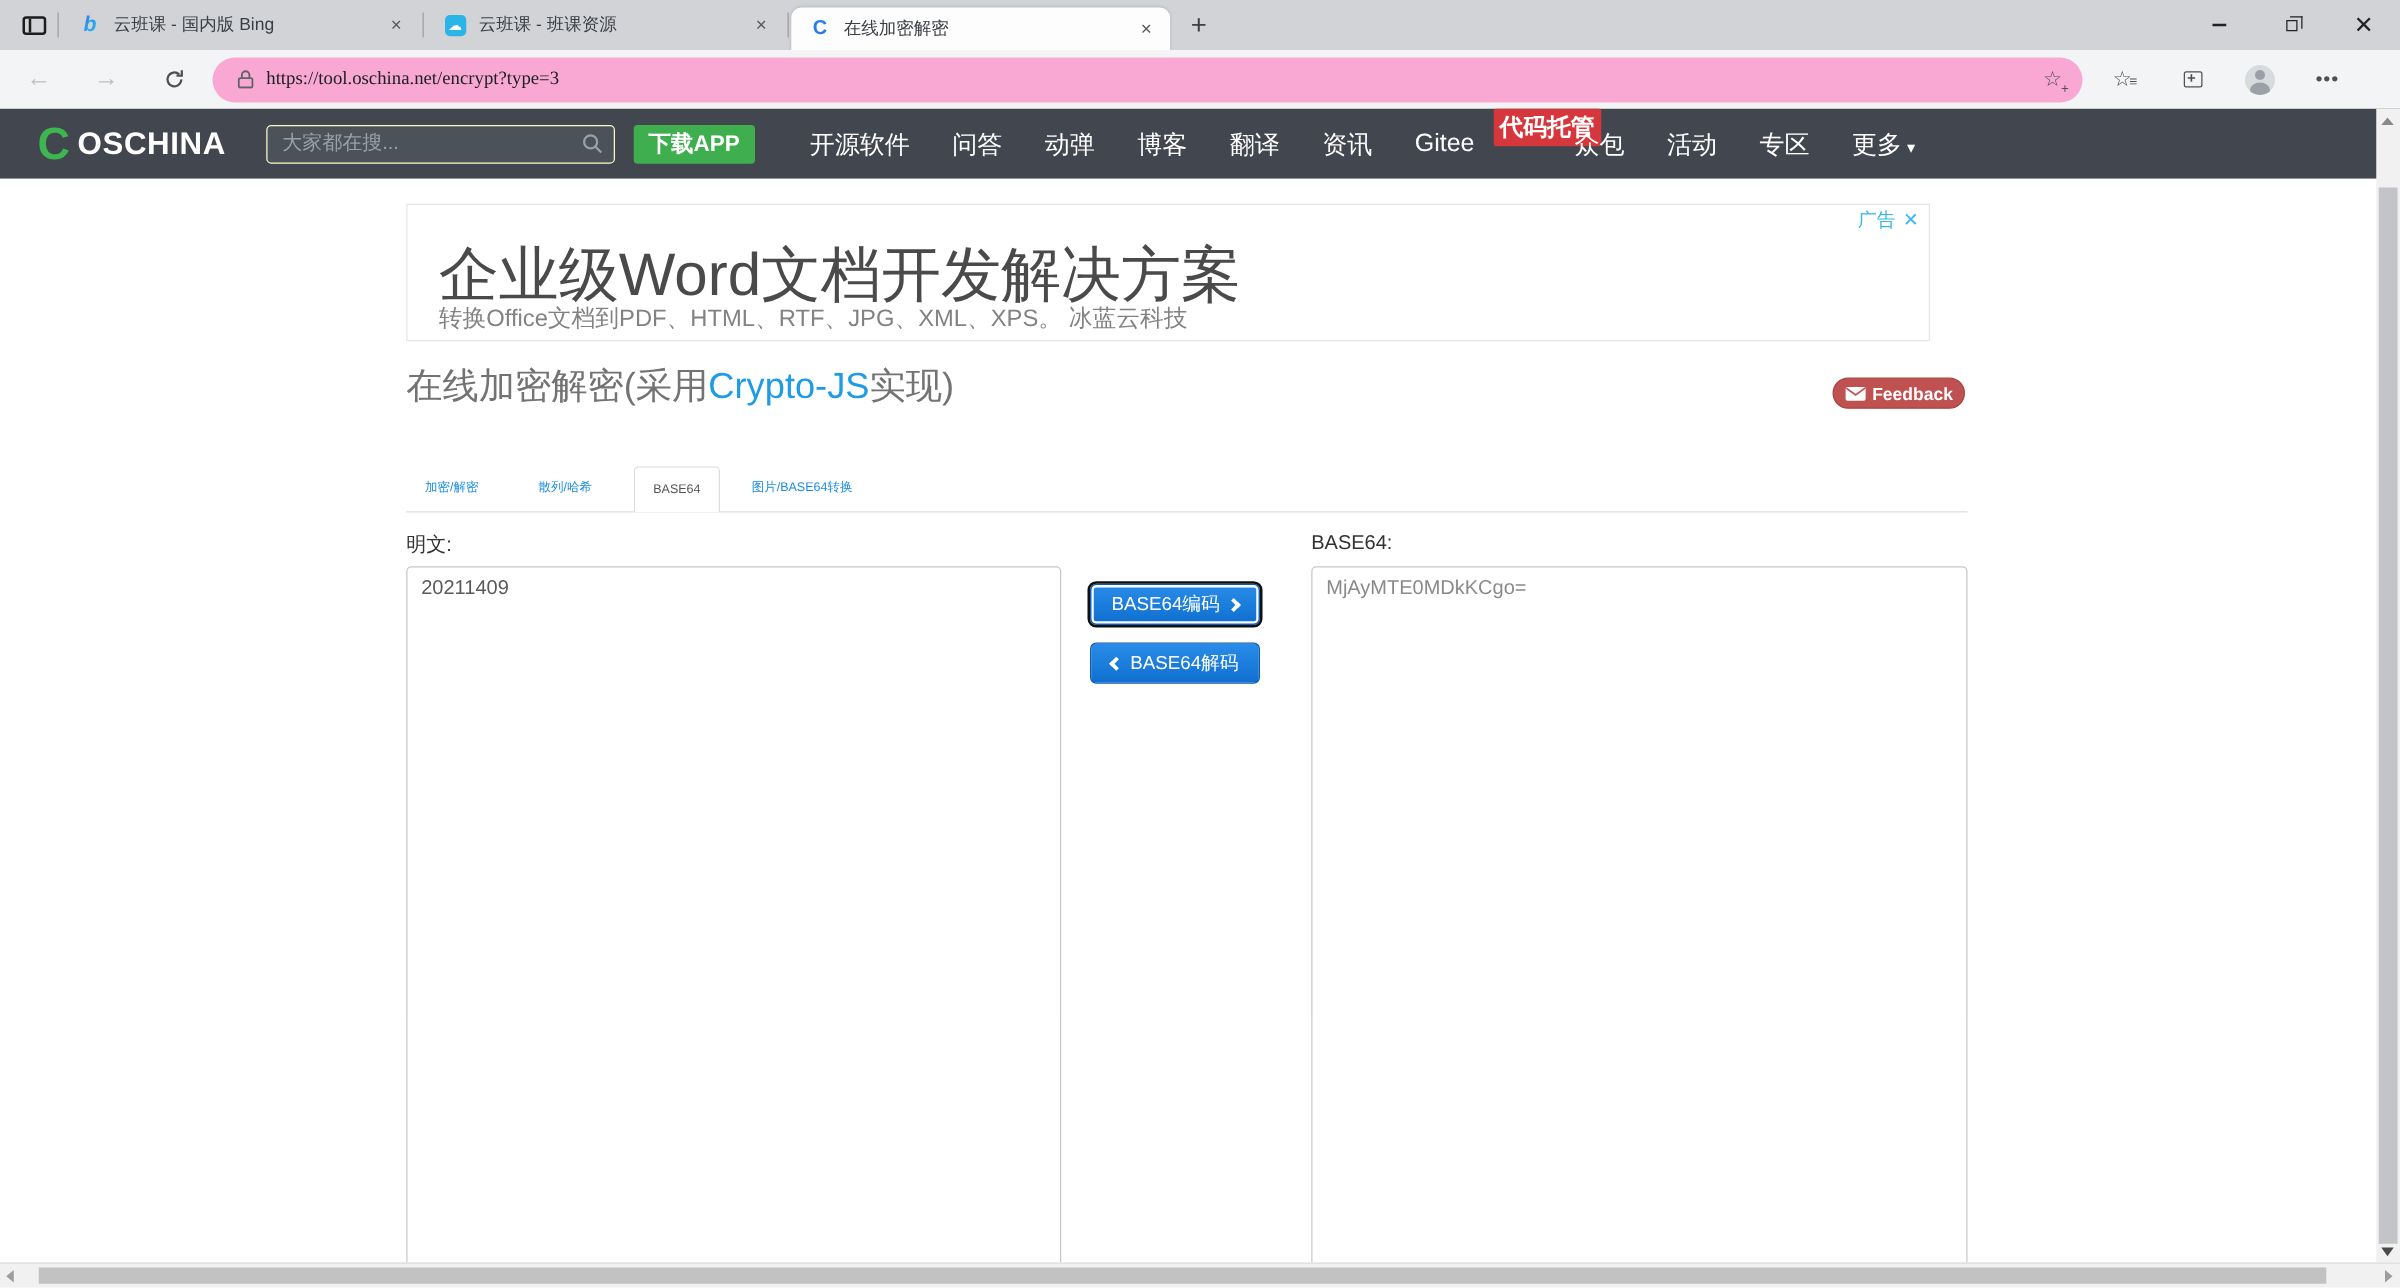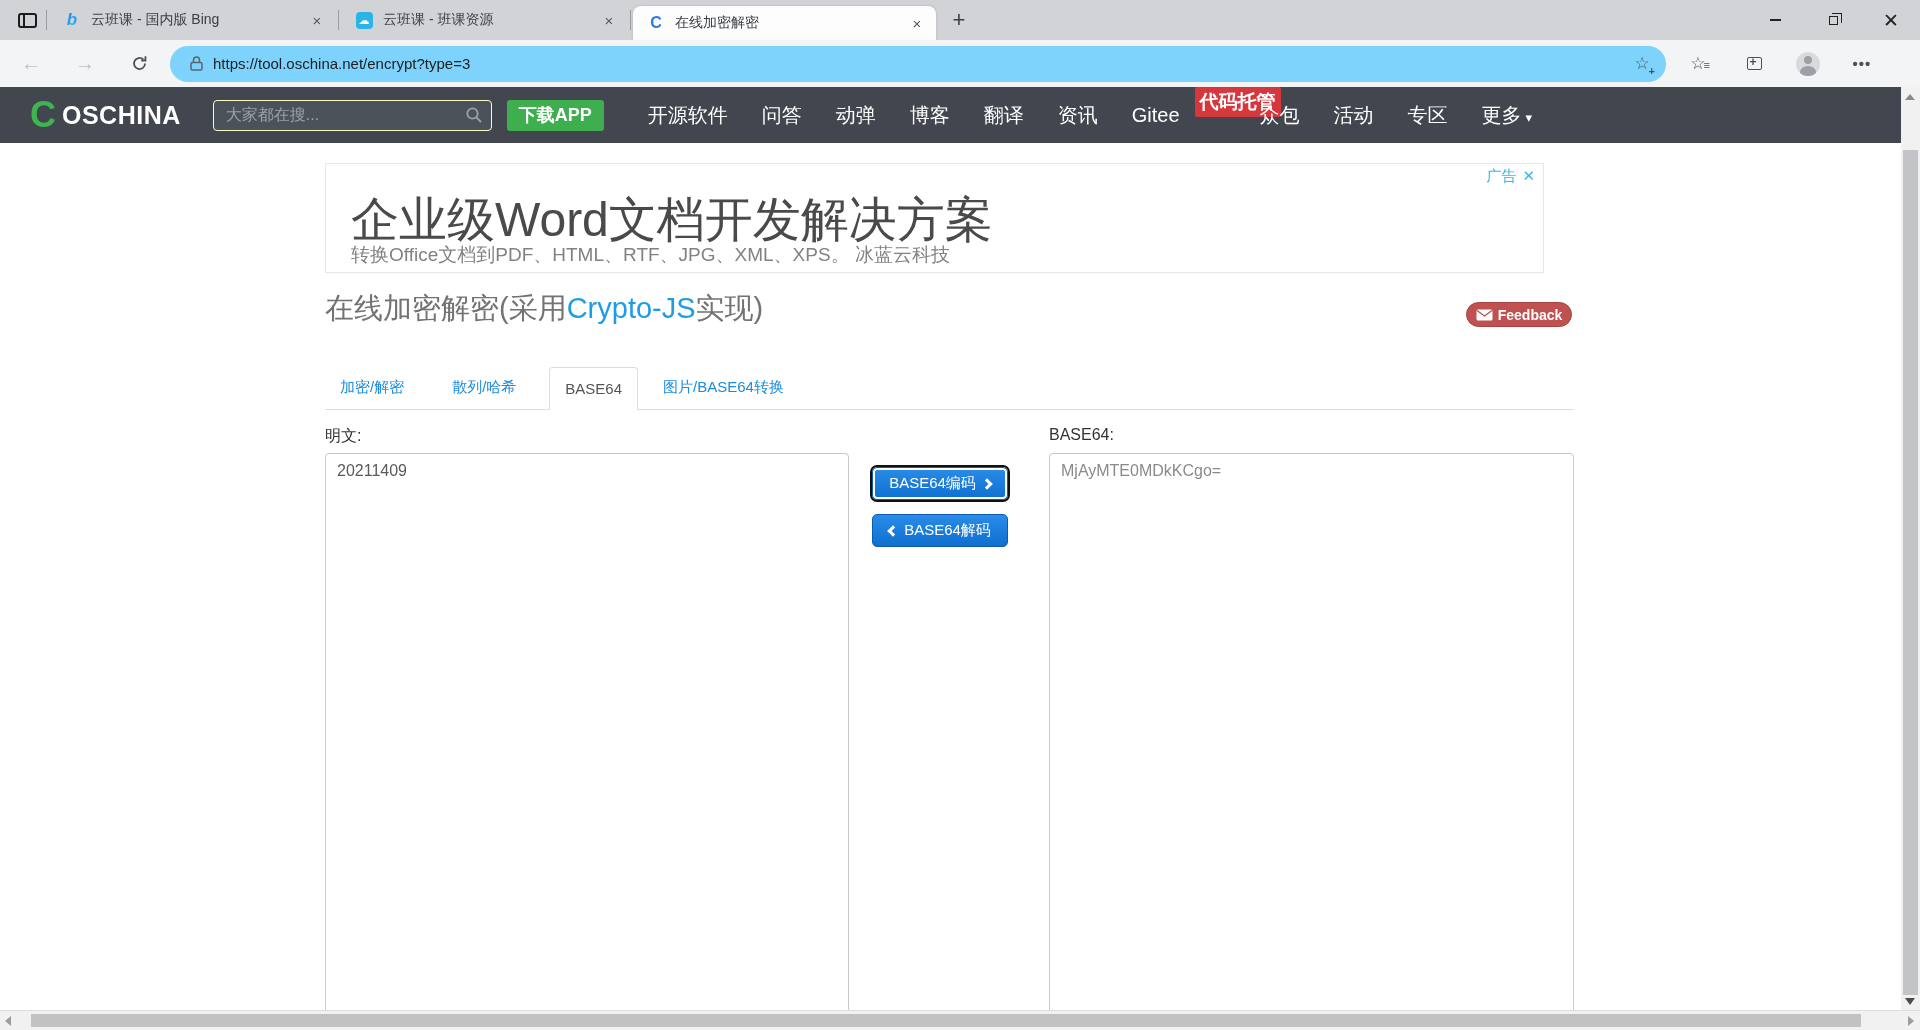--- a/index.html
+++ b/index.html
@@ -26,21 +26,21 @@
   .ico-min { width:11px; height:2px; background:#222; }
   .ico-restore { width:9px; height:9px; border:1px solid #222; position:relative; background:transparent; }
   .ico-restore::before { content:""; position:absolute; top:-4px; left:2px; width:9px; height:9px; border:1px solid #222; border-bottom:none; border-left:none; }
   .ico-close { font-size:19px; color:#222; line-height:1; }
 
   
   .toolbar { position:absolute; top:40px; left:0; width:1920px; height:47px; background:#f3f4f6; display:flex; align-items:center; }
   .nav-btn { width:34px; height:34px; display:flex; align-items:center; justify-content:center; font-size:20px; }
   .nav-btn.disabled { color:#bcc0c4; }
   .nav-btn.enabled { color:#4d5156; }
-  .addr-pill { width:1496px; height:36px; margin-left:14px; background:#7dd3fc; border-radius:18px; display:flex; align-items:center; padding:0 12px; }
+  .addr-pill { width:1496px; height:36px; margin-left:14px; background:#f9a8d4; border-radius:18px; display:flex; align-items:center; padding:0 12px;font-family:Liberation Serif, serif; }
   .addr-lock { margin:0 10px 0 8px; display:flex; }
   .addr-url { font-size:15px; color:#202124; flex:1; white-space:nowrap; overflow:hidden; }
   .star-add { position:relative; font-size:17px; color:#4d5156; width:24px; text-align:center; }
   .star-add .plus { position:absolute; right:-1px; bottom:-3px; font-size:11px; font-weight:bold; color:#4d5156; }
   .tb-icon { width:40px; height:34px; display:flex; align-items:center; justify-content:center; margin-left:14px; color:#4d5156; }
   .favbar-ico { font-size:17px; }
   .favbar-ico .lines { font-size:11px; letter-spacing:0; margin-left:-2px; }
   .coll-ico { width:15px; height:13px; border:1.7px solid #4d5156; border-radius:2px; position:relative; }
   .coll-ico::before { content:"+"; position:absolute; left:2px; top:-3px; font-size:12px; font-weight:bold; }
   .profile-ico { width:24px; height:24px; border-radius:50%; background:#d8dbde; position:relative; overflow:hidden; }
@@ -72,21 +72,21 @@
   .ad-open { position:absolute; right:80px; top:34px; width:237px; height:45px; background:#0f84e8; color:#fff; font-size:20px; display:flex; align-items:center; justify-content:center; border-radius:3px; box-shadow:5px 4px 7px rgba(0,0,0,.35); }
   .ad-flag { position:absolute; right:8px; top:3px; font-size:15px; color:#35b8e8; display:flex; }
   .ad-flag .x { margin-left:6px; font-size:15px; }
 
   .page-heading { position:absolute; left:325px; top:146px; font-size:29px; color:#737373; white-space:nowrap; }
   .page-heading .hlink { color:#1e9ce6; }
   .feedback-btn { position:absolute; left:1466px; top:159px; width:106px; height:25px; background:#bf5151; border:1px solid #a94343; border-radius:13px; display:flex; align-items:center; justify-content:center; color:#fff; font-size:14px; font-weight:bold; }
   .feedback-btn svg { margin-right:5px; }
 
   .tabs-row { position:absolute; left:325px; top:220px; width:1249px; height:47px; border-bottom:1px solid #ddd; display:flex; align-items:flex-end; }
-  .ptab { font-size:15px; padding:12px 15px; margin-right:18px; color:#1a8ce0; white-space:nowrap; }
+  .ptab { font-size:10px; padding:12px 15px; margin-right:18px; color:#1a8ce0; white-space:nowrap; }
   .ptab.active { color:#555; background:#fff; border:1px solid #ddd; border-bottom:1px solid #fff; border-radius:4px 4px 0 0; margin-bottom:-1px; margin-right:10px; }
 
   .io-label { position:absolute; font-size:16px; color:#333; }
   .lbl-plain { left:325px; top:283px; }
   .lbl-b64 { left:1049px; top:283px; }
   .ta { position:absolute; top:310px; height:620px; border:1px solid #c8c8c8; border-radius:4px; padding:8px 11px; font-size:16px; font-family:"Liberation Sans",sans-serif; resize:none; outline:none; background:#fff; }
   .ta-plain { left:325px; width:524px; color:#5a5a5a; }
   .ta-b64 { left:1049px; width:525px; color:#8a8a8a; }
 
   .mid-btn { position:absolute; left:872px; width:136px; height:33px; border-radius:5px; display:flex; align-items:center; justify-content:center; color:#fff; font-size:15px; background:linear-gradient(#2a8ce8,#0e6fd0); border:1px solid #0a5cb4; }

